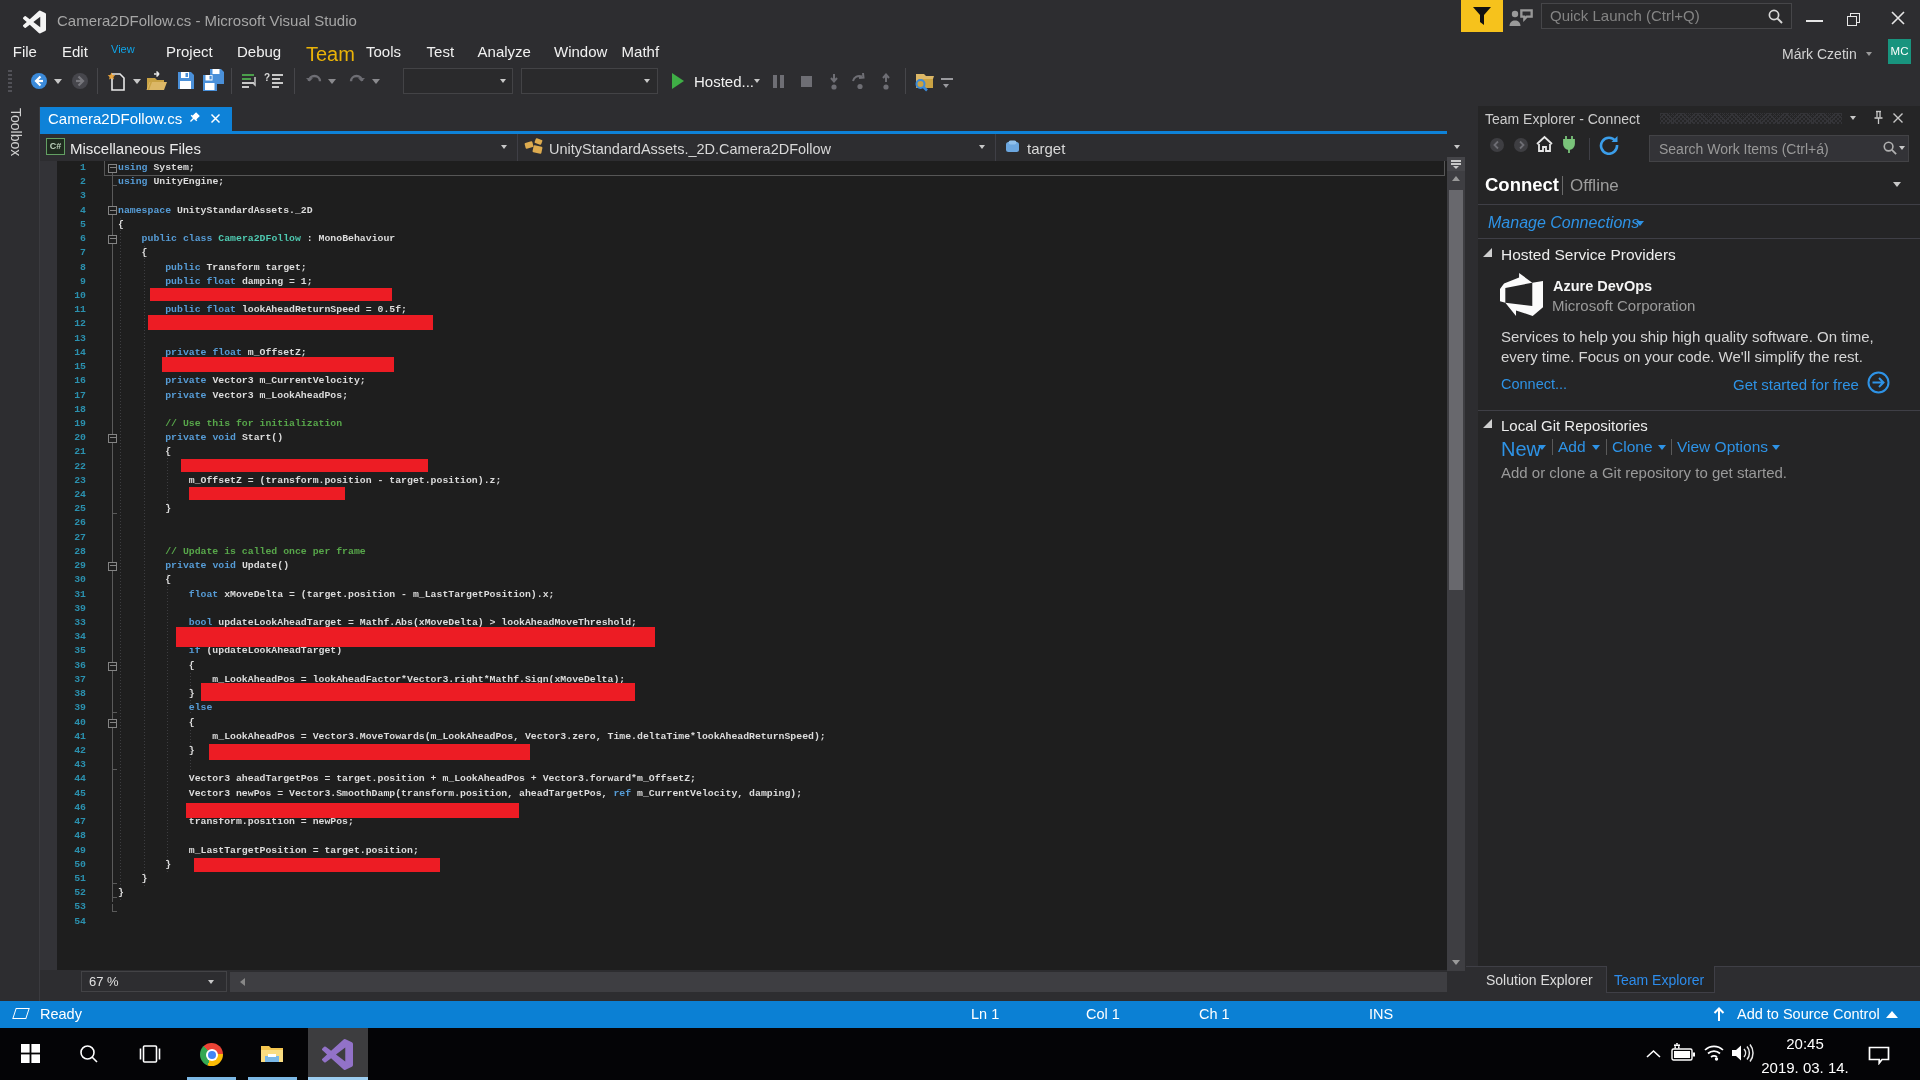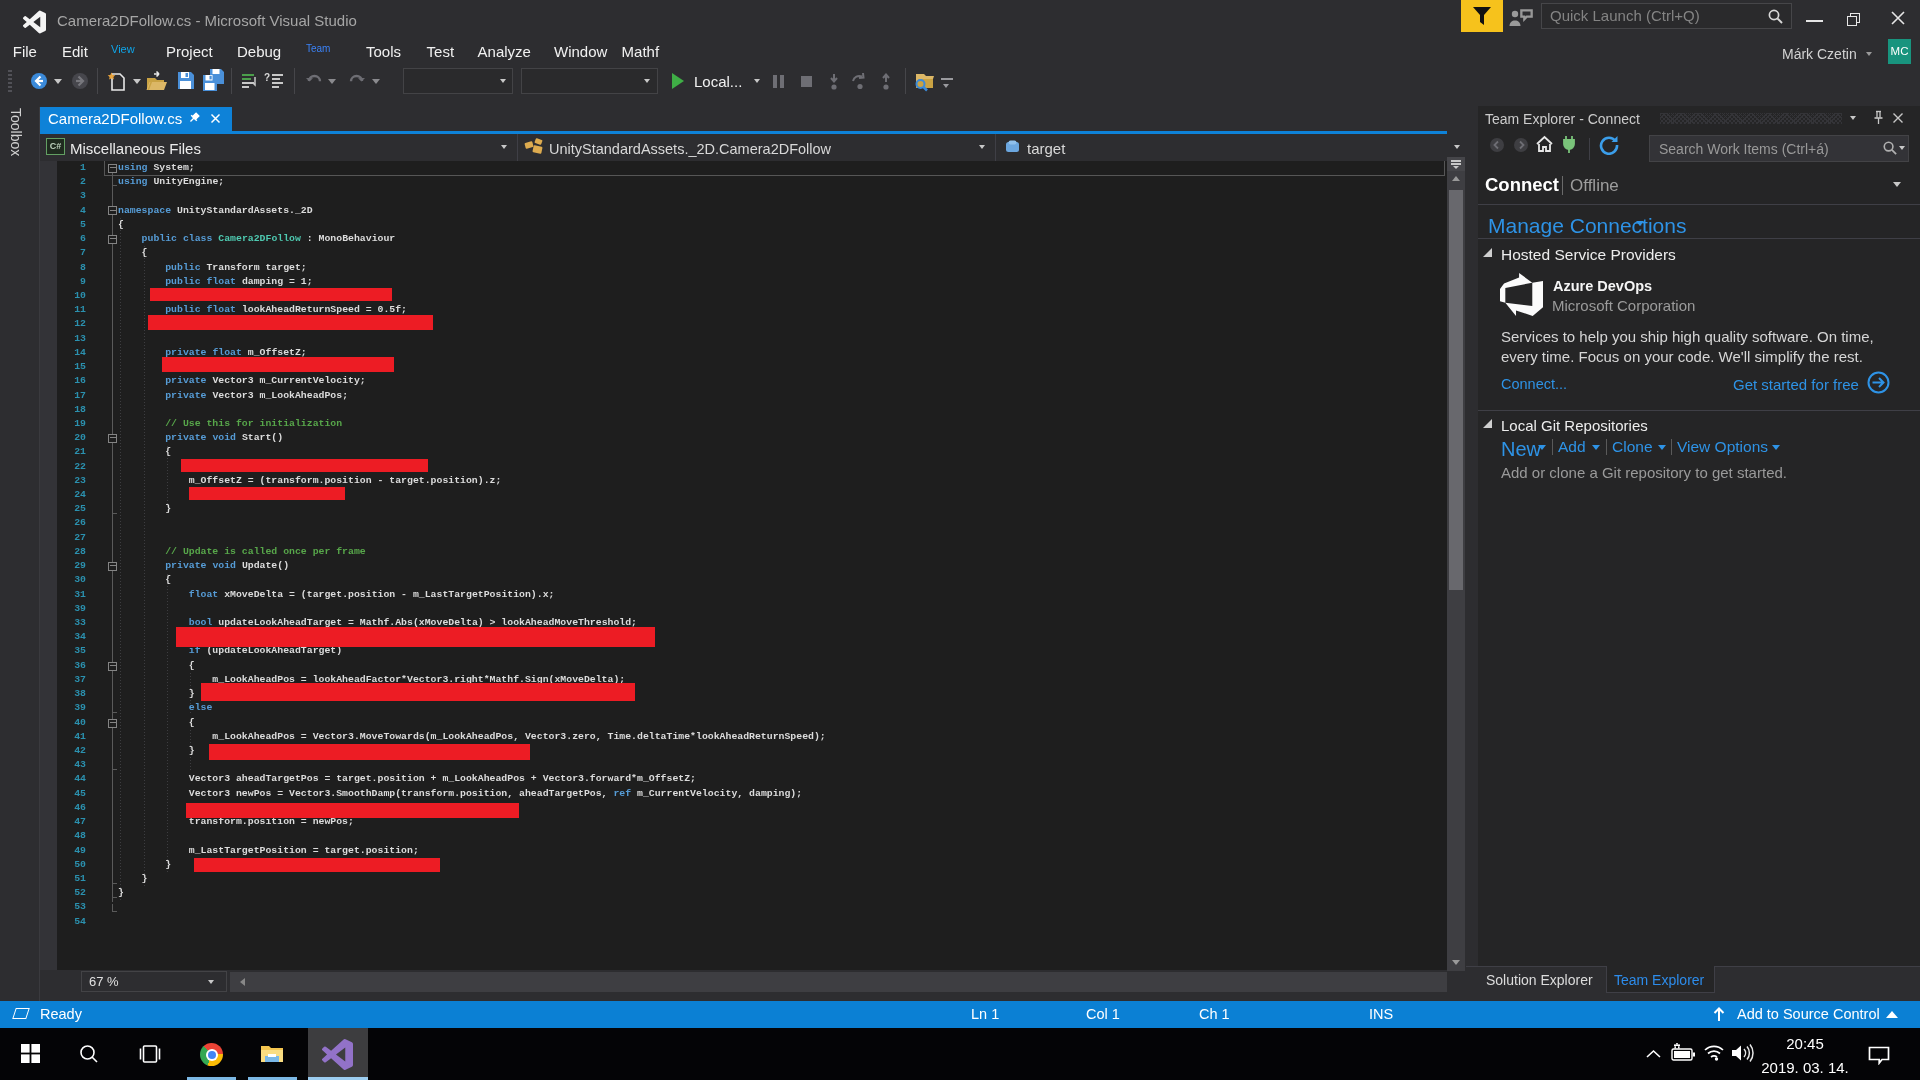--- a/index.html
+++ b/index.html
@@ -46,21 +46,21 @@
 <div class="abs" style="left:1847px;top:16px;width:10px;height:10px;border:1.5px solid #e6e6e6;background:#2d2d30;"></div>
 <svg class="abs" style="left:1890px;top:10px" width="16" height="16" viewBox="0 0 16 16">
     <path stroke="#e6e6e6" stroke-width="1.6" d="M2 2l12 12M14 2L2 14"></path>
   </svg>
 
 <div class="abs" style="left:12.8px;top:43px;font-size:15px;color:#f1f1f1;">File</div>
 <div class="abs" style="left:62px;top:43px;font-size:15px;color:#f1f1f1;">Edit</div>
 <div class="abs" style="left:111px;top:43px;font-size:11px;color:#0ea5e9;">View</div>
 <div class="abs" style="left:166px;top:43px;font-size:15px;color:#f1f1f1;">Project</div>
 <div class="abs" style="left:237px;top:43px;font-size:15px;color:#f1f1f1;">Debug</div>
-<div class="abs" style="left:306px;top:43px;font-size:10px;color:#3b82f6;">Team</div>
+<div class="abs" style="left:306px;top:43px;font-size:20px;color:#eab308;">Team</div>
 <div class="abs" style="left:366px;top:43px;font-size:15px;color:#f1f1f1;">Tools</div>
 <div class="abs" style="left:426.6px;top:43px;font-size:15px;color:#f1f1f1;">Test</div>
 <div class="abs" style="left:477.6px;top:43px;font-size:15px;color:#f1f1f1;">Analyze</div>
 <div class="abs" style="left:554px;top:43px;font-size:15px;color:#f1f1f1;">Window</div>
 <div class="abs" style="left:621.6px;top:43px;font-size:15px;color:#f1f1f1;">Mathf</div>
 
 <div class="abs" style="left:1782px;top:46px;font-size:14px;color:#d2d2d2;">Márk Czetin</div>
 <div class="abs caretsm" style="left:1866px;top:52px;border-top-color:#9a9a9a;"></div>
 <div class="abs" style="left:1888px;top:39px;width:23px;height:25px;background:#18947e;color:#fff;font-size:11.5px;text-align:center;line-height:25px;">MC</div>
 
@@ -136,21 +136,21 @@
 <svg class="abs" style="left:348px;top:73px" width="18" height="17" viewBox="0 0 18 17">
     <path d="M14 8c0-3-2.5-5-5.5-5S3 5.3 3 8.3" fill="none" stroke="#6e6e74" stroke-width="2.4"></path>
     <path d="M17 5l-3.4 3.6L10 5.2z" fill="#6e6e74"></path>
   </svg>
 <div class="abs caret" style="left:372px;top:79px;border-top-color:#8a8a8e;"></div>
 <div class="abs" style="left:403px;top:68px;width:110px;height:26px;background:#2a2a2c;border:1px solid #434346;"></div>
 <div class="abs caretsm" style="left:500px;top:79px;"></div>
 <div class="abs" style="left:521px;top:68px;width:137px;height:26px;background:#2a2a2c;border:1px solid #434346;"></div>
 <div class="abs caretsm" style="left:644px;top:79px;"></div>
 <div class="abs" style="left:672px;top:73px;width:0;height:0;border-top:8px solid transparent;border-bottom:8px solid transparent;border-left:12px solid #3fae46;"></div>
-<div class="abs" style="left:694px;top:73px;font-size:15px;color:#f1f1f1;">Local...</div>
+<div class="abs" style="left:694px;top:73px;font-size:15px;color:#f1f1f1;">Hosted...</div>
 <div class="abs caretsm" style="left:754px;top:79px;"></div>
 <div class="abs" style="left:773px;top:75px;width:4px;height:13px;background:#6e6e74;"></div>
 <div class="abs" style="left:780px;top:75px;width:4px;height:13px;background:#6e6e74;"></div>
 <div class="abs" style="left:801px;top:76px;width:11px;height:11px;background:#6e6e74;"></div>
 <svg class="abs" style="left:827px;top:73px" width="14" height="18" viewBox="0 0 14 18">
     <path d="M7 1v7M4 5l3 3.5L10 5" stroke="#6e6e74" stroke-width="2" fill="none"></path>
     <circle cx="7" cy="14" r="2.6" fill="#6e6e74"></circle>
   </svg>
 <svg class="abs" style="left:851px;top:72px" width="19" height="19" viewBox="0 0 19 19">
     <path d="M2 9c1-4 5-6 9-4.5M12 1l.5 4.5L8 6" stroke="#6e6e74" stroke-width="2" fill="none"></path>
@@ -433,21 +433,21 @@
     <circle cx="7" cy="7" r="4.6" fill="none" stroke="#b0b0b0" stroke-width="1.7"></circle>
     <line x1="10.5" y1="10.5" x2="15" y2="15" stroke="#b0b0b0" stroke-width="1.9"></line>
   </svg>
 <div class="abs caretsm" style="left:1899px;top:146px;"></div>
 
 <div class="abs" style="left:1485px;top:174px;font-size:18.5px;font-weight:bold;color:#ffffff;">Connect</div>
 <div class="abs" style="left:1562px;top:176px;width:1px;height:19px;background:#6a6a6a;"></div>
 <div class="abs" style="left:1570px;top:176px;font-size:17px;color:#9d9d9d;">Offline</div>
 <div class="abs caret" style="left:1893px;top:182px;"></div>
 <div class="abs" style="left:1478px;top:204px;width:442px;height:1px;background:#3f3f46;"></div>
-<div class="abs" style="left:1488px;top:214px;font-size:21px;"><span class="link">Manage Connections</span></div>
+<div class="abs" style="left:1488px;top:214px;font-size:16px;font-style:italic;"><span class="link">Manage Connections</span></div>
 <div class="abs bluecaret" style="left:1636px;top:221px;"></div>
 <div class="abs" style="left:1478px;top:238px;width:442px;height:1px;background:#3f3f46;"></div>
 <svg class="abs" style="left:1483px;top:248px" width="10" height="10" viewBox="0 0 10 10">
     <polygon points="9,0 9,9 0,9" fill="#cfcfcf"></polygon>
   </svg>
 <div class="abs" style="left:1501px;top:246px;font-size:15.5px;color:#ededed;">Hosted Service Providers</div>
 <svg class="abs" style="left:1500px;top:273px" width="43" height="43" viewBox="0 0 24 24">
     <path fill="#fbfbfb" d="M0 8.877L2.247 5.91l8.405-3.416V.022l7.37 5.393L2.966 8.338v8.225L0 15.707zm24-4.45v14.651l-5.753 4.9-9.303-3.057v3.056l-5.978-7.416 15.057 1.798V5.415z"></path>
   </svg>
 <div class="abs" style="left:1553px;top:278px;font-size:14.5px;font-weight:bold;color:#f5f5f5;">Azure DevOps</div>

